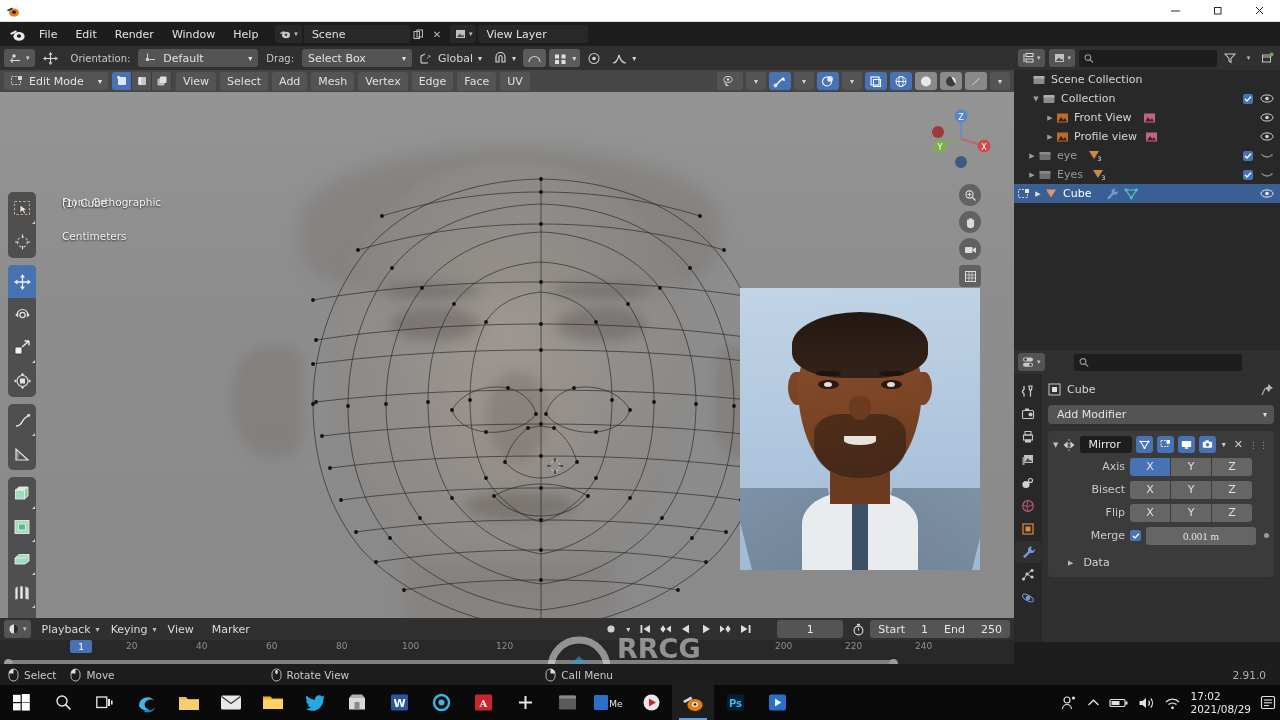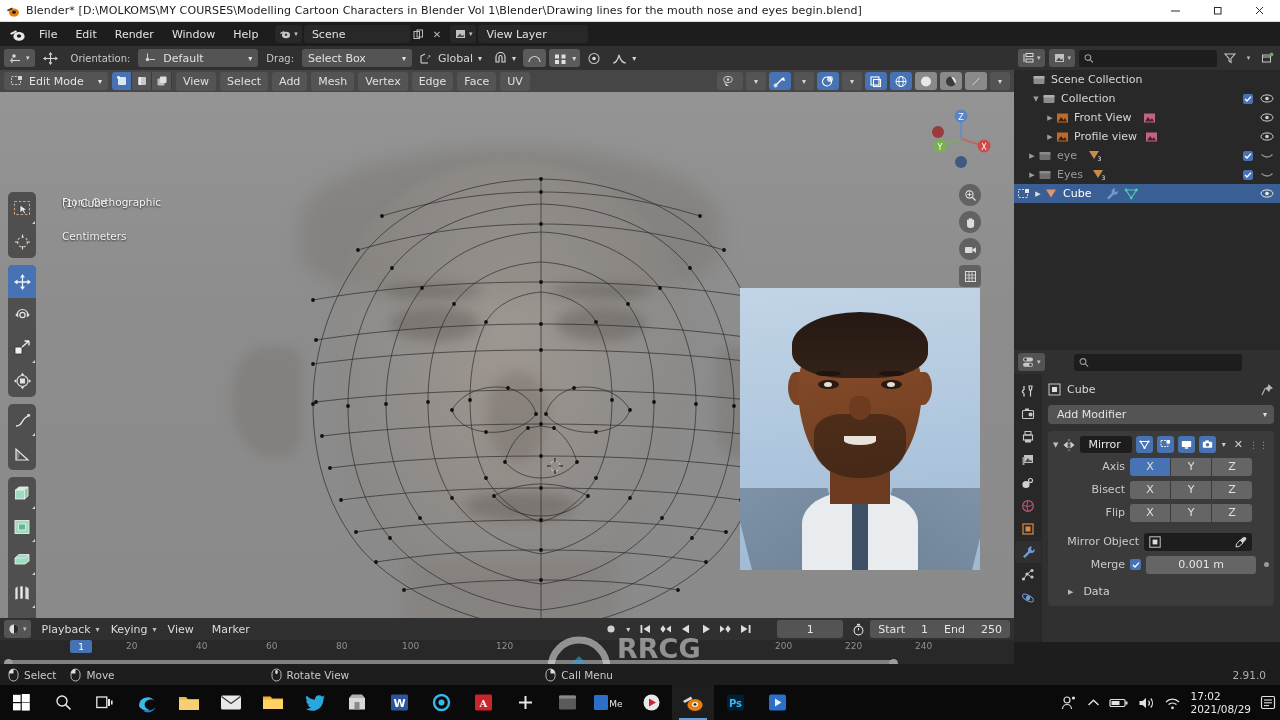--- a/index.html
+++ b/index.html
@@ -240,21 +240,21 @@
   .prow .plab { width:72px; text-align:right; font-size:11px; color:#c9c9c9; }
   .xyz { display:flex; flex:1; gap:1px; }
   .xyz > div { flex:1; height:18px; background:#656565; display:flex; align-items:center;
                justify-content:center; font-size:11px; color:#e0e0e0; }
   .xyz > div:first-child { border-radius:3px 0 0 3px; }
   .xyz > div:last-child { border-radius:0 3px 3px 0; }
   .xyz > div.on { background:#4772b3; }
   .objfield { flex:1; height:18px; background:#1d1d1d; border-radius:3px; display:flex;
               align-items:center; padding:0 5px; }
   .valfield { flex:1; height:18px; background:#656565; border-radius:3px; display:flex;
-              align-items:center; justify-content:center; font-size:11px; color:#e4e4e4; }
+              align-items:center; justify-content:center; font-size:11px; color:#e4e4e4;font-family:Liberation Serif, serif; }
   .anim-dot { width:5px; height:5px; border-radius:50%; background:#9a9a9a; margin-left:3px; }
   .cb { width:11px; height:11px; border-radius:2px; background:#4772b3;
         display:flex; align-items:center; justify-content:center; }
 
   
   .timeline { position:absolute; left:0; top:618px; width:1014px; height:52px; background:#282828; }
   .tl-head { height:22px; background:#303030; display:flex; align-items:center; padding:0 4px; gap:4px; }
   .tl-menu { font-size:11px; color:#dcdcdc; padding:3px 7px; }
   .tl-right { margin-left:auto; display:flex; align-items:center; gap:3px; }
   .pb { width:17px; height:18px; display:flex; align-items:center; justify-content:center; color:#cfcfcf; }
@@ -302,21 +302,20 @@
 <div class="app">
 
   <div class="titlebar">
     <div class="tb-icon">
       <svg width="14" height="14" viewBox="0 0 14 14">
         <ellipse cx="8" cy="8.6" rx="5" ry="4" fill="#e87d0d"></ellipse>
         <ellipse cx="8" cy="8.2" rx="2" ry="1.6" fill="#1d1d1d"></ellipse>
         <path d="M1 6 L6 3.4 L6.8 5 L2 7.2 Z" fill="#2b2b2b"></path>
       </svg>
     </div>
-    <div class="tb-title">Blender* [D:\MOLKOMS\MY COURSES\Modelling  Cartoon Characters in Blender Vol 1\Blender\Drawing lines for the mouth nose and eyes begin.blend]</div>
     <div class="tb-spacer"></div>
     <div class="tb-btn">
       <svg width="11" height="11" viewBox="0 0 11 11">
           <line x1="1" y1="6" x2="10" y2="6" stroke="#2b2b2b" stroke-width="1"></line>
         </svg>
     </div>
     <div class="tb-btn">
       <svg width="11" height="11" viewBox="0 0 11 11">
         <rect x="2.5" y="2.5" width="6.5" height="6.5" fill="none" stroke="#2b2b2b" stroke-width="1"></rect>
       </svg>
@@ -1275,35 +1274,20 @@
           <div class="prow">
             <span class="plab">Flip</span>
             <span class="xyz">
               <div>X</div>
               <div>Y</div>
               <div>Z</div>
             </span>
             <span style="width:12px"></span>
           </div>
 
-          <div class="prow" style="margin-top:8px">
-            <span class="plab" style="width:86px">Mirror Object</span>
-            <span class="objfield">
-              <svg width="12" height="12" viewBox="0 0 12 12">
-                <rect x="0.8" y="0.8" width="10.4" height="10.4" fill="none" stroke="#c5c5c5" stroke-width="1"></rect>
-                <rect x="3.6" y="3.6" width="4.8" height="4.8" fill="#dedede"></rect>
-              </svg>
-              <span style="flex:1"></span>
-              <svg width="12" height="12" viewBox="0 0 12 12">
-                <path d="M9.5 1 a1.8 1.8 0 0 1 1.5 2.8 L8 7 L5 4 L8.2 1.3 Z" fill="#d0d0d0"></path>
-                <path d="M5 4 L1.5 8 L1 11 L4 10.5 L8 7 Z" fill="none" stroke="#d0d0d0" stroke-width="1"></path>
-              </svg>
-            </span>
-            <span style="width:12px"></span>
-          </div>
 
 
           <div class="prow">
             <span class="plab" style="width:72px">Merge</span>
             <span class="cb">
               <svg width="8" height="8" viewBox="0 0 8 8">
                   <path d="M1 4 L3 6 L7 1.6" fill="none" stroke="#fff" stroke-width="1.4"></path>
                 </svg>
             </span>
             <span class="valfield">0.001 m</span>

